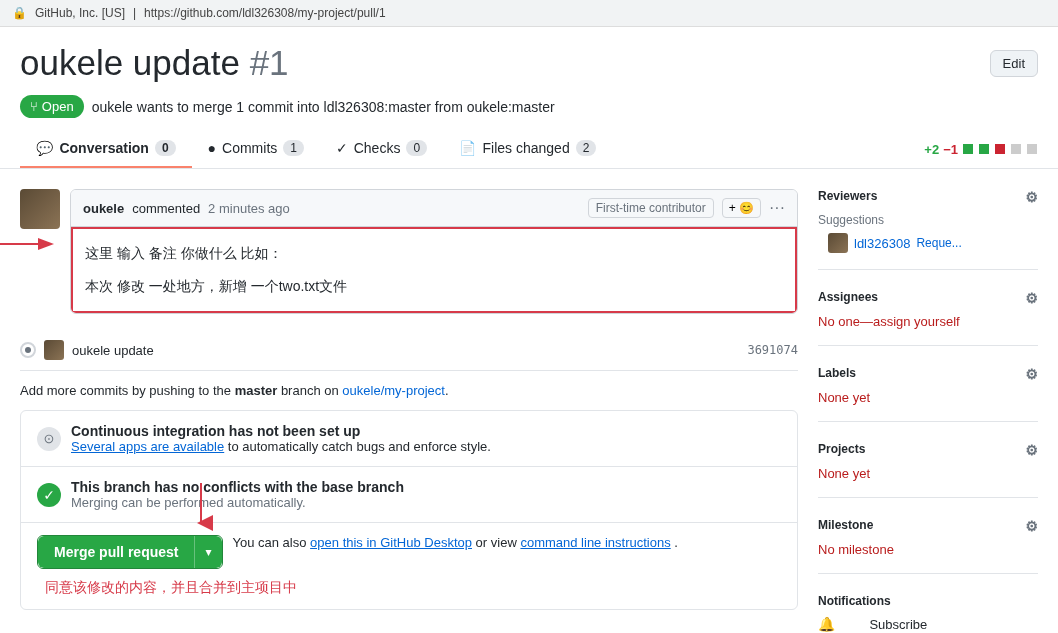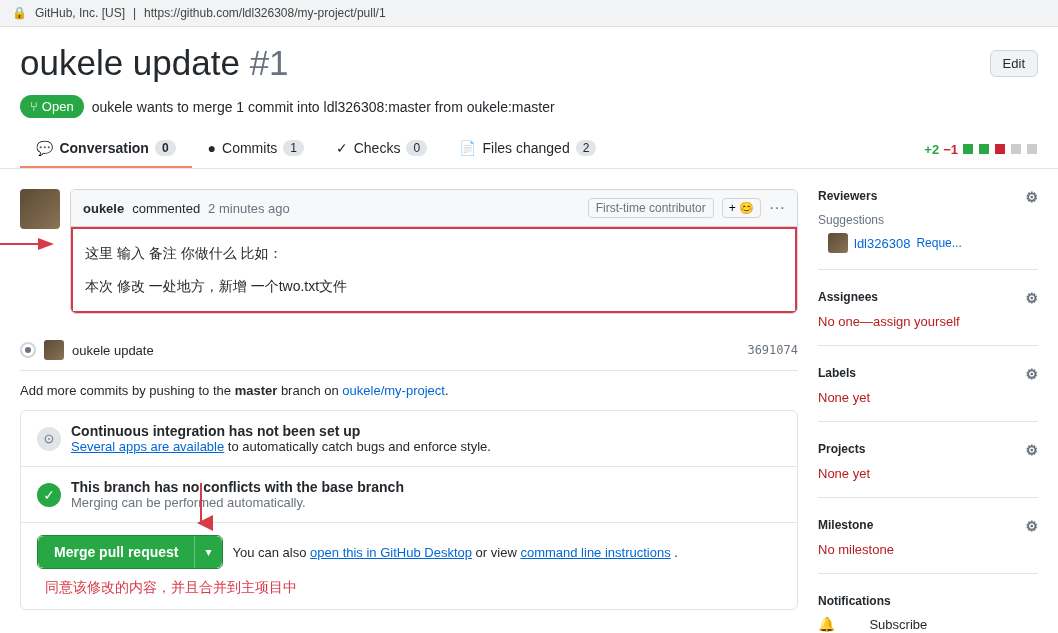--- a/index.html
+++ b/index.html
@@ -433,21 +433,21 @@
           <div style="position:absolute; left:160px; top:-40px;">
             <svg width="40" height="50">
               <defs>
                 <marker id="ah2" markerWidth="8" markerHeight="8" refX="4" refY="6" orient="auto">
                   <path d="M0,0 L8,0 L4,8 z" fill="#d73a49"></path>
                 </marker>
               </defs>
               <path d="M20,0 L20,40" stroke="#d73a49" stroke-width="2" fill="none" marker-end="url(#ah2)"></path>
             </svg>
           </div>
-          <div class="merge-row" style="padding:12px 16px;display:flex;align-items:center;gap:10px;flex-wrap:wrap;">
+          <div class="merge-row" style="padding:12px 16px;display:flex;align-items:flex-start;gap:10px;flex-wrap:wrap;">
 
             <div class="merge-btn-group" style="display:flex;align-items:stretch;border:1px solid #22863a;border-radius:6px;overflow:hidden;">
               <button class="merge-btn" style="background:#28a745;color:#fff;border:none;padding:8px 16px;cursor:pointer;font-size:14px;font-weight:600;">Merge pull request</button>
               <button class="merge-btn-arrow" style="background:#28a745;color:#fff;border:none;border-left:1px solid rgba(255,255,255,0.3);padding:8px 10px;cursor:pointer;">▾</button>
             </div>
             <span style="font-size:13px;color:#24292e;">
               <span>You can also</span>
               <a href="#" style="color:#0366d6;">open this in GitHub Desktop</a>
               <span>or view</span>
               <a href="#" style="color:#0366d6;">command line instructions</a>

